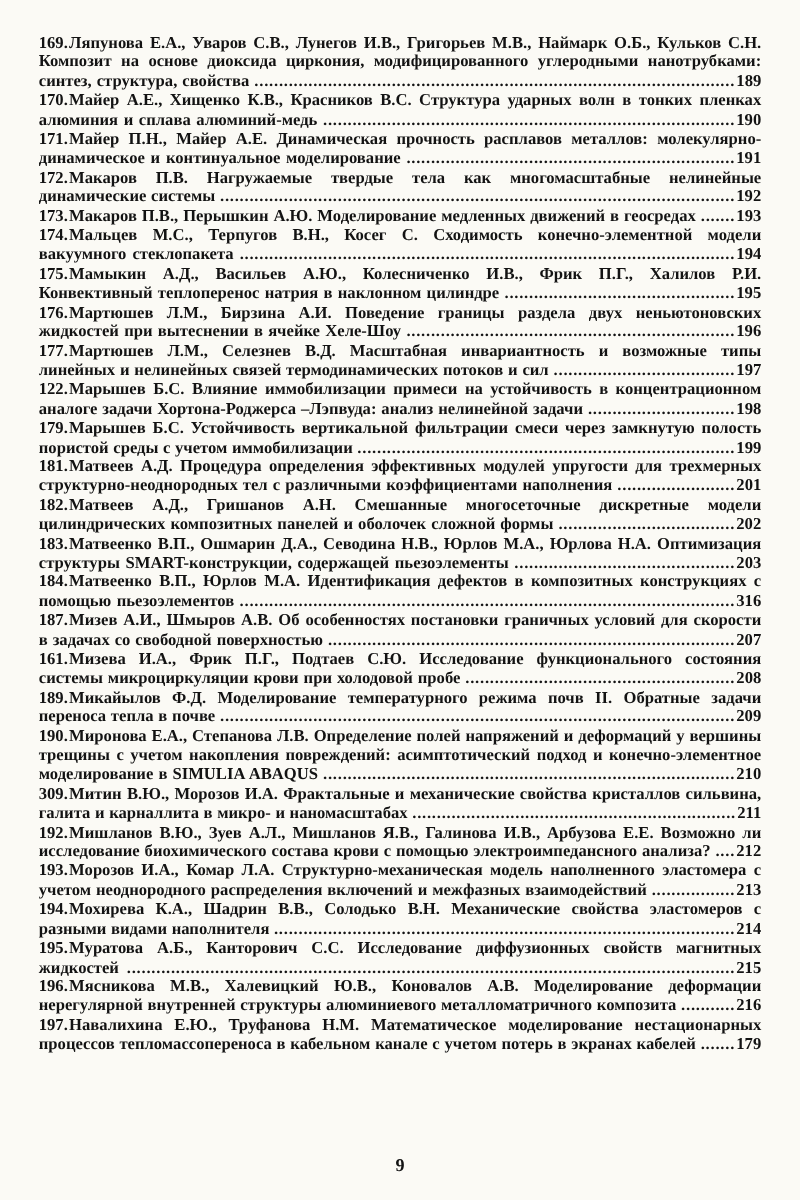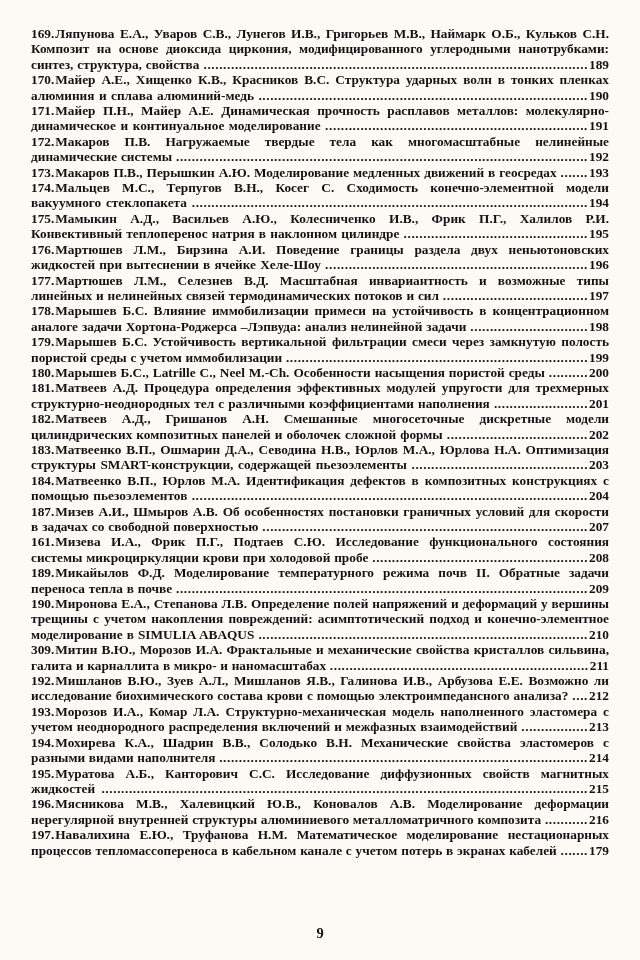--- a/index.html
+++ b/index.html
@@ -45,27 +45,26 @@
   <div id="toc">
       <div class="entry"><span class="num">169.</span><span class="txt">Ляпунова Е.А., Уваров С.В., Лунегов И.В., Григорьев М.В., Наймарк О.Б., Кульков С.Н. Композит на основе диоксида циркония, модифицированного углеродными нанотрубками: синтез, структура, свойства</span> <span class="dots">..................................................................................................</span><span class="pg">189</span></div>
       <div class="entry"><span class="num">170.</span><span class="txt">Майер А.Е., Хищенко К.В., Красников В.С. Структура ударных волн в тонких пленках алюминия и сплава алюминий-медь</span> <span class="dots">....................................................................................</span><span class="pg">190</span></div>
       <div class="entry"><span class="num">171.</span><span class="txt">Майер П.Н., Майер А.Е. Динамическая прочность расплавов металлов: молекулярно-динамическое и континуальное моделирование</span> <span class="dots">...................................................................</span><span class="pg">191</span></div>
       <div class="entry"><span class="num">172.</span><span class="txt">Макаров П.В. Нагружаемые твердые тела как многомасштабные  нелинейные динамические системы</span> <span class="dots">.........................................................................................................</span><span class="pg">192</span></div>
       <div class="entry"><span class="num">173.</span><span class="txt">Макаров П.В., Перышкин А.Ю. Моделирование медленных движений в геосредах</span> <span class="dots">.......</span><span class="pg">193</span></div>
       <div class="entry"><span class="num">174.</span><span class="txt">Мальцев М.С., Терпугов В.Н., Косег С. Сходимость конечно-элементной модели вакуумного стеклопакета</span> <span class="dots">.....................................................................................................</span><span class="pg">194</span></div>
       <div class="entry"><span class="num">175.</span><span class="txt">Мамыкин А.Д., Васильев А.Ю., Колесниченко И.В., Фрик П.Г., Халилов Р.И. Конвективный теплоперенос натрия в наклонном цилиндре</span> <span class="dots">...............................................</span><span class="pg">195</span></div>
       <div class="entry"><span class="num">176.</span><span class="txt">Мартюшев Л.М., Бирзина А.И. Поведение границы раздела двух неньютоновских жидкостей при вытеснении в ячейке Хеле-Шоу</span> <span class="dots">...................................................................</span><span class="pg">196</span></div>
       <div class="entry"><span class="num">177.</span><span class="txt">Мартюшев Л.М., Селезнев В.Д. Масштабная инвариантность и возможные типы линейных и нелинейных связей термодинамических потоков и сил</span> <span class="dots">.....................................</span><span class="pg">197</span></div>
-      <div class="entry"><span class="num">178.</span><span class="txt">Марышев Б.С. Влияние иммобилизации примеси на устойчивость в концентрационном аналоге задачи Хортона-Роджерса –Лэпвуда: анализ нелинейной задачи</span> <span class="dots">..............................</span><span class="pg">198</span></div>
+      <div class="entry"><span class="num">122.</span><span class="txt">Марышев Б.С. Влияние иммобилизации примеси на устойчивость в концентрационном аналоге задачи Хортона-Роджерса –Лэпвуда: анализ нелинейной задачи</span> <span class="dots">..............................</span><span class="pg">198</span></div>
       <div class="entry"><span class="num">179.</span><span class="txt">Марышев Б.С. Устойчивость вертикальной фильтрации смеси через замкнутую полость пористой среды с учетом иммобилизации</span> <span class="dots">.............................................................................</span><span class="pg">199</span></div>
-      <div class="entry"><span class="num">180.</span><span class="txt">Марышев Б.С., Latrille C., Neel M.-Ch. Особенности насыщения пористой среды</span> <span class="dots">..........</span><span class="pg">200</span></div>
       <div class="entry"><span class="num">181.</span><span class="txt">Матвеев А.Д. Процедура определения эффективных модулей упругости для трехмерных структурно-неоднородных тел с различными коэффициентами наполнения</span> <span class="dots">........................</span><span class="pg">201</span></div>
       <div class="entry"><span class="num">182.</span><span class="txt">Матвеев А.Д., Гришанов А.Н. Смешанные многосеточные дискретные модели цилиндрических композитных панелей и оболочек сложной формы</span> <span class="dots">....................................</span><span class="pg">202</span></div>
       <div class="entry"><span class="num">183.</span><span class="txt">Матвеенко В.П., Ошмарин Д.А., Севодина Н.В., Юрлов М.А., Юрлова Н.А. Оптимизация структуры SMART-конструкции, содержащей пьезоэлементы</span> <span class="dots">.............................................</span><span class="pg">203</span></div>
-      <div class="entry"><span class="num">184.</span><span class="txt">Матвеенко В.П., Юрлов М.А. Идентификация дефектов в композитных конструкциях с помощью пьезоэлементов</span> <span class="dots">.....................................................................................................</span><span class="pg">204</span></div>
+      <div class="entry"><span class="num">184.</span><span class="txt">Матвеенко В.П., Юрлов М.А. Идентификация дефектов в композитных конструкциях с помощью пьезоэлементов</span> <span class="dots">.....................................................................................................</span><span class="pg">316</span></div>
       <div class="entry"><span class="num">187.</span><span class="txt">Мизев А.И., Шмыров А.В. Об особенностях постановки граничных условий для скорости в задачах со свободной поверхностью</span> <span class="dots">...................................................................................</span><span class="pg">207</span></div>
       <div class="entry"><span class="num">161.</span><span class="txt">Мизева И.А., Фрик П.Г., Подтаев С.Ю. Исследование функционального состояния системы микроциркуляции крови при холодовой пробе</span> <span class="dots">.......................................................</span><span class="pg">208</span></div>
       <div class="entry"><span class="num">189.</span><span class="txt">Микайылов Ф.Д. Моделирование температурного режима почв II. Обратные задачи переноса тепла в почве</span> <span class="dots">.........................................................................................................</span><span class="pg">209</span></div>
       <div class="entry"><span class="num">190.</span><span class="txt">Миронова Е.А., Степанова Л.В. Определение полей напряжений и деформаций у вершины трещины с учетом накопления повреждений: асимптотический подход и конечно-элементное моделирование в SIMULIA ABAQUS</span> <span class="dots">....................................................................................</span><span class="pg">210</span></div>
       <div class="entry"><span class="num">309.</span><span class="txt">Митин В.Ю., Морозов И.А. Фрактальные и механические свойства кристаллов сильвина, галита и карналлита в микро- и наномасштабах</span> <span class="dots">..................................................................</span><span class="pg">211</span></div>
       <div class="entry"><span class="num">192.</span><span class="txt">Мишланов В.Ю., Зуев А.Л., Мишланов Я.В., Галинова И.В., Арбузова Е.Е. Возможно ли исследование биохимического состава крови с помощью электроимпедансного анализа?</span> <span class="dots">....</span><span class="pg">212</span></div>
       <div class="entry"><span class="num">193.</span><span class="txt">Морозов И.А., Комар Л.А. Структурно-механическая модель наполненного эластомера с учетом неоднородного распределения включений и межфазных взаимодействий</span> <span class="dots">.................</span><span class="pg">213</span></div>
       <div class="entry"><span class="num">194.</span><span class="txt">Мохирева К.А., Шадрин В.В., Солодько В.Н. Механические свойства эластомеров с разными видами наполнителя</span> <span class="dots">..............................................................................................</span><span class="pg">214</span></div>
       <div class="entry"><span class="num">195.</span><span class="txt">Муратова А.Б., Канторович С.С. Исследование диффузионных свойств магнитных жидкостей</span> <span class="dots">............................................................................................................................</span><span class="pg">215</span></div>
       <div class="entry"><span class="num">196.</span><span class="txt">Мясникова М.В., Халевицкий Ю.В., Коновалов А.В. Моделирование деформации нерегулярной внутренней структуры алюминиевого металломатричного композита</span> <span class="dots">...........</span><span class="pg">216</span></div>

